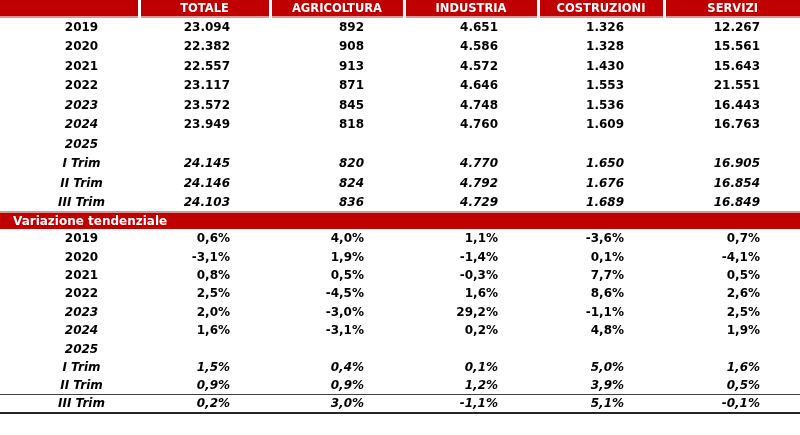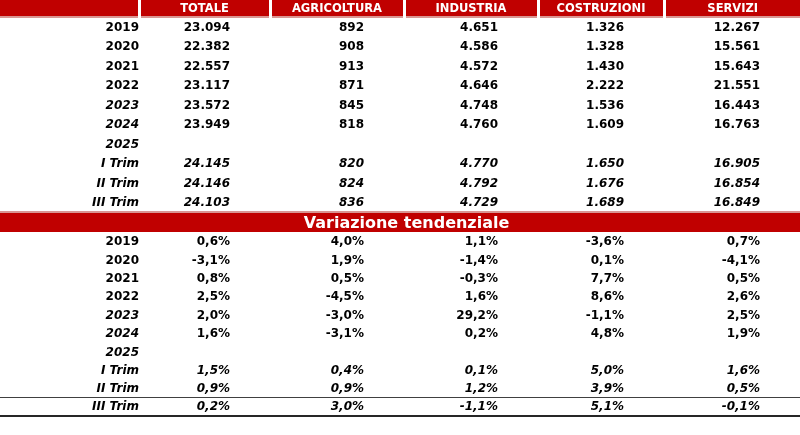--- a/index.html
+++ b/index.html
@@ -34,43 +34,43 @@
     color: #ffffff;
     font-size: 11.5px;
     text-align: center;
     height: 16px;
     border-bottom: 2px solid #d99693;
   }
   thead th + th {
     border-left: 3px solid #ffffff;
   }
   .label-cell {
-    text-align: right;
+    text-align: center;
     padding-left: 24px;
   }
   .value-cell {
     text-align: right;
     padding-right: 40px;
   }
   .it {
     font-style: italic;
   }
   #levels-body tr {
     height: 19.5px;
   }
   #variation-body tr {
     height: 18.4px;
   }
   .section-title-row td {
     background: #c00000;
     color: #ffffff;
     height: 16px;
-    text-align: center;
+    text-align: left;
     padding-left: 13px;
-    font-size: 16px;
+    font-size: 12px;
     border-top: 2px solid #d99693;
   }
   #variation-body tr:last-child td {
     border-top: 1px solid #404040;
   }
 </style>
 </head>
 <body>
 
 <table>
@@ -115,21 +115,21 @@
         <td class="value-cell">913</td>
         <td class="value-cell">4.572</td>
         <td class="value-cell">1.430</td>
         <td class="value-cell">15.643</td>
       </tr>
       <tr>
         <td class="label-cell">2022</td>
         <td class="value-cell">23.117</td>
         <td class="value-cell">871</td>
         <td class="value-cell">4.646</td>
-        <td class="value-cell">2.222</td>
+        <td class="value-cell">1.553</td>
         <td class="value-cell">21.551</td>
       </tr>
       <tr>
         <td class="label-cell it">2023</td>
         <td class="value-cell">23.572</td>
         <td class="value-cell">845</td>
         <td class="value-cell">4.748</td>
         <td class="value-cell">1.536</td>
         <td class="value-cell">16.443</td>
       </tr>

